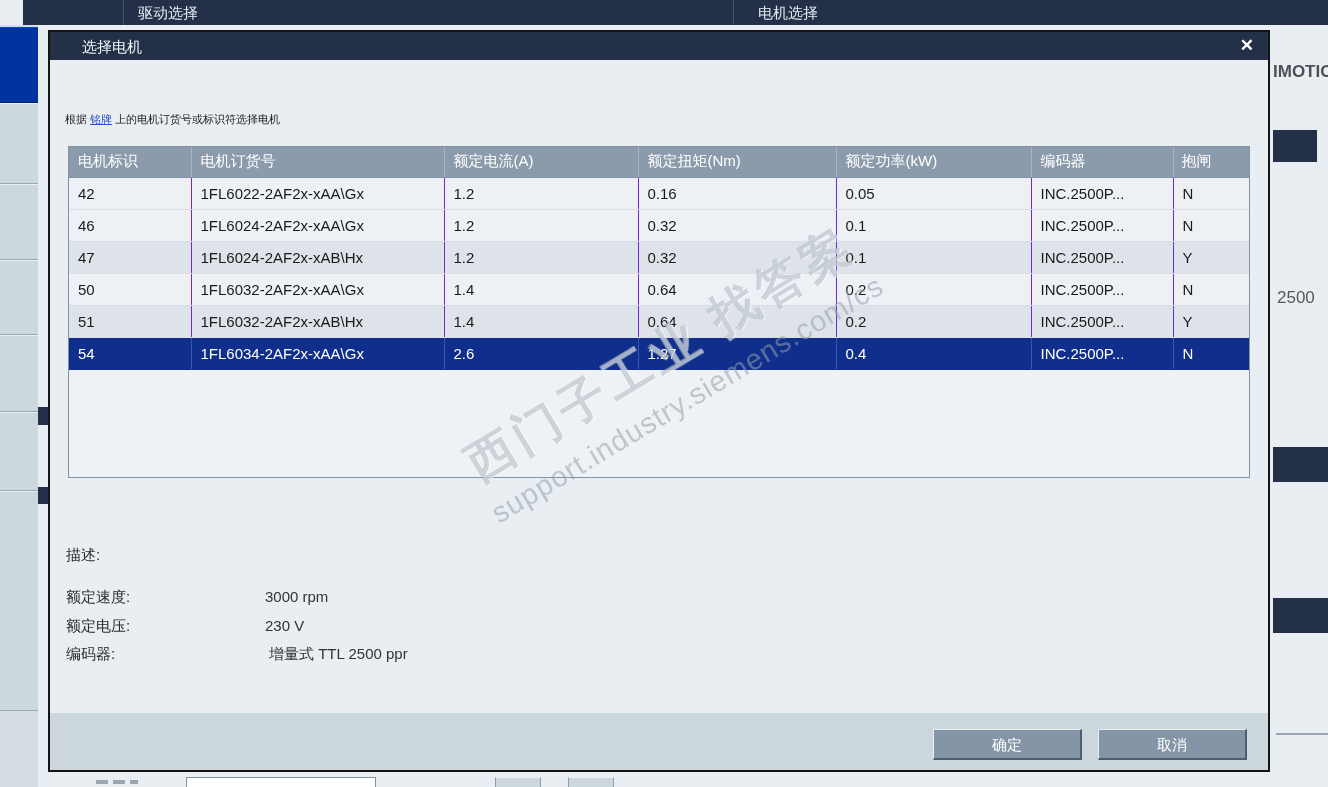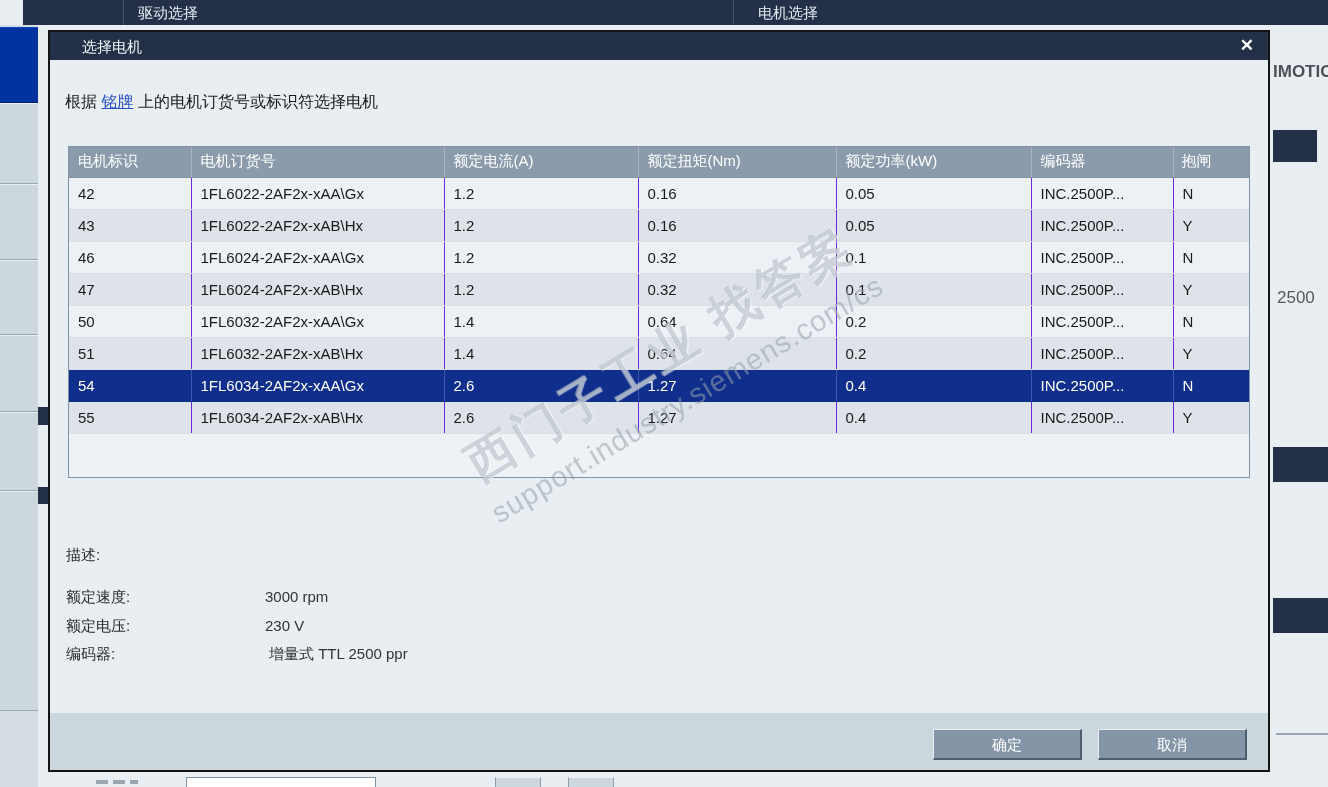--- a/index.html
+++ b/index.html
@@ -29,21 +29,21 @@
   .dialog {
     position:absolute; left:48px; top:30px; width:1222px; height:742px;
     background:#E9EEF3; border:2px solid #141414; z-index:10;
   }
   .dlg-titlebar {
     position:absolute; left:0; top:0; width:1218px; height:28px;
     background:#233048; color:#F0F4F8; font-size:15px;
   }
   .dlg-title { position:absolute; left:14px; top:6px;margin-left:18px; }
   .dlg-close { position:absolute; right:14px; top:3px; font-size:17px; font-weight:bold; color:#FFFFFF; cursor:pointer; }
-  .dlg-intro { position:absolute; left:15px; top:60px; font-size:16px; color:#1a1a1a; }
+  .dlg-intro { position:absolute; left:15px; top:80px; font-size:11px; color:#1a1a1a; }
   .dlg-intro a { color:#2A54C5; text-decoration:underline; cursor:pointer; }
   
   .tbl-wrap {
     position:absolute; left:18px; top:114px; width:1182px; height:332px;
     border:1px solid #7E93A4; background:#EEF2F5;
   }
   table { border-collapse:collapse; table-layout:fixed; width:1180px; font-size:15px; }
   th {
     height:30px; background:#8B9BAB; color:#FFFFFF; font-weight:normal;
     text-align:left; padding-left:9px; border-right:1px solid #A7B4C0;
@@ -158,29 +158,20 @@
       <tbody>
           <tr class="odd">
             <td>42</td>
             <td>1FL6022-2AF2x-xAA\Gx</td>
             <td>1.2</td>
             <td>0.16</td>
             <td>0.05</td>
             <td>INC.2500P...</td>
             <td>N</td>
           </tr>
-          <tr class="even">
-            <td>43</td>
-            <td>1FL6022-2AF2x-xAB\Hx</td>
-            <td>1.2</td>
-            <td>0.16</td>
-            <td>0.05</td>
-            <td>INC.2500P...</td>
-            <td>Y</td>
-          </tr>
           <tr class="odd">
             <td>46</td>
             <td>1FL6024-2AF2x-xAA\Gx</td>
             <td>1.2</td>
             <td>0.32</td>
             <td>0.1</td>
             <td>INC.2500P...</td>
             <td>N</td>
           </tr>
           <tr class="even">
@@ -212,29 +203,20 @@
           </tr>
           <tr class="selected">
             <td>54</td>
             <td>1FL6034-2AF2x-xAA\Gx</td>
             <td>2.6</td>
             <td>1.27</td>
             <td>0.4</td>
             <td>INC.2500P...</td>
             <td>N</td>
           </tr>
-          <tr class="even">
-            <td>55</td>
-            <td>1FL6034-2AF2x-xAB\Hx</td>
-            <td>2.6</td>
-            <td>1.27</td>
-            <td>0.4</td>
-            <td>INC.2500P...</td>
-            <td>Y</td>
-          </tr>
         </tbody>
     </table>
   </div>
 
   <span class="desc-label" style="left:16px; top:514px;">描述:</span>
 
   <span class="desc-label" style="left:16px;  top:556px;">额定速度:</span>
   <span class="desc-value" style="left:215px; top:556px;">3000 rpm</span>
   <span class="desc-label" style="left:16px;  top:585px;">额定电压:</span>
   <span class="desc-value" style="left:215px; top:585px;">230 V</span>

